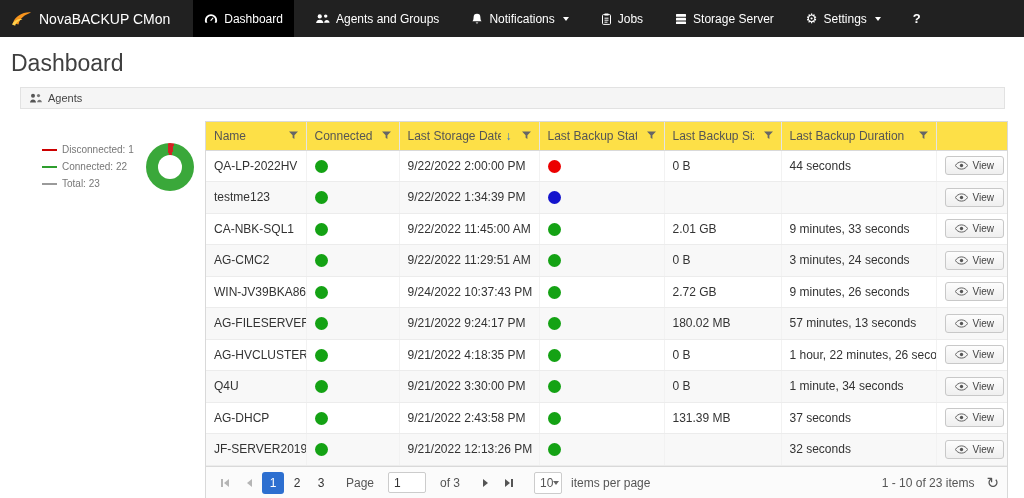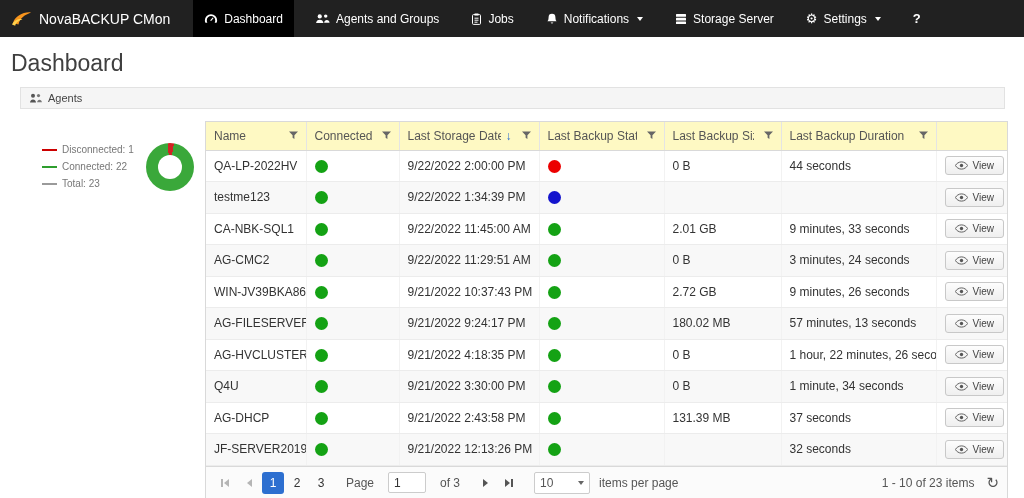--- a/index.html
+++ b/index.html
@@ -31,21 +31,21 @@
   .chart-wrap { display:flex; align-items:center; gap:12px; padding-left:22px; }
   .legend { font-size:10px; color:#777; }
   .legend-item { display:flex; align-items:center; gap:5px; line-height:1.7; white-space:nowrap; }
   .legend-swatch { width:15px; height:2px; flex:0 0 15px; }
   .donut { width:48px; height:48px; border-radius:50%; position:relative; flex:0 0 48px; }
   .donut::after { content:""; position:absolute; inset:12px; background:#fff; border-radius:50%; }
 
   
   .grid { flex:1; border:1px solid #d9d9d9; background:#fff; }
   table { width:100%; border-collapse:collapse; font-size:12px; color:#333; table-layout:fixed; }
-  thead th { background:#fef9c3; font-weight:400; color:#555; text-align:center; padding:0 8px; height:28px; border-bottom:1px solid #d9d9d9; }
+  thead th { background:#fde047; font-weight:400; color:#555; text-align:center; padding:0 8px; height:28px; border-bottom:1px solid #d9d9d9; }
   thead th + th { border-left:1px solid #e4e4e4; }
   .th-inner { display:flex; align-items:center; gap:5px; }
   .th-label { white-space:nowrap; overflow:hidden; }
   .sort-arrow { color:#2d6fd0; font-size:12px; line-height:1; }
   .th-sp { flex:1; }
   .funnel { flex:0 0 auto; cursor:pointer; display:flex; }
   tbody td { padding:0 8px; height:31.5px; border-bottom:1px solid #ececec; white-space:nowrap; overflow:hidden; }
   tbody td + td { border-left:1px solid #f2f2f2; }
   tbody tr.alt { background:#f8f8f8; }
   .dot { width:13px; height:13px; border-radius:50%; display:inline-block; vertical-align:middle; }
@@ -61,21 +61,21 @@
   .tri-l { width:0; height:0; border-top:4px solid transparent; border-bottom:4px solid transparent; border-right:5px solid #555; }
   .tri-r { width:0; height:0; border-top:4px solid transparent; border-bottom:4px solid transparent; border-left:5px solid #555; }
   .pg-bar { width:2px; height:8px; background:#555; }
   .pg-btn.disabled .tri-l, .pg-btn.disabled .tri-r { border-right-color:#b5b5b5; border-left-color:#b5b5b5; }
   .pg-btn.disabled .tri-l { border-right-color:#b5b5b5; }
   .pg-btn.disabled .pg-bar { background:#b5b5b5; }
   .pg-num { width:22px; height:22px; display:flex; align-items:center; justify-content:center; border-radius:3px; cursor:pointer; color:#333; background:transparent; border:none; font-size:12px; font-family:inherit; }
   .pg-num.active { background:#2d6fd0; color:#fff; }
   .pg-label { margin:0 12px; white-space:nowrap; }
   .page-input { width:38px; height:21px; border:1px solid #ccc; border-radius:2px; padding:0 5px; font-size:12px; font-family:inherit; color:#333; }
-  .size-select { width:56px; height:22px; border:1px solid #ccc; border-radius:2px; background:#fff; display:flex; align-items:center; justify-content:space-between; padding:6px 5px; margin:0 7px 0 12px; cursor:pointer; }
+  .size-select { width:28px; height:22px; border:1px solid #ccc; border-radius:2px; background:#fff; display:flex; align-items:center; justify-content:space-between; padding:6px 5px; margin:0 7px 0 12px; cursor:pointer; }
   .sel-caret { width:0; height:0; border-left:3.5px solid transparent; border-right:3.5px solid transparent; border-top:4px solid #666; }
   .pg-sp { flex:1; }
   .refresh { font-size:15px; color:#555; cursor:pointer; margin-left:10px; line-height:1; }
 </style>
 </head>
 <body>
 
 <div class="navbar">
   <div class="brand">
     <span style="display:flex;">
@@ -104,38 +104,38 @@
           <path d="M1 11c.2-2.4 1.8-3.7 4-3.7S8.8 8.6 9 11z" fill="#fff"></path>
           <circle cx="11.5" cy="3.4" r="1.9" fill="#fff"></circle>
           <path d="M9.8 10.6c.2-2 1.4-3.1 3-3.1 1.5 0 2.7 1.1 2.9 3.1z" fill="#fff"></path>
         </svg>
     </span>
     <span>Agents and Groups</span>
   </div>
 
   <div class="nav-item">
     <span style="display:flex;">
+      <svg width="12" height="12" viewBox="0 0 12 12">
+          <path d="M6 .8A3.4 3.4 0 0 0 2.6 4.2c0 3-1.2 4-1.2 4h9.2s-1.2-1-1.2-4A3.4 3.4 0 0 0 6 .8z" fill="#fff"></path>
+          <path d="M4.7 9.4a1.35 1.35 0 0 0 2.6 0z" fill="#fff"></path>
+        </svg>
+    </span>
+    <span>Notifications</span>
+    <span class="caret"></span>
+  </div>
+
+  <div class="nav-item">
+    <span style="display:flex;">
       <svg width="11" height="12" viewBox="0 0 10 12">
           <rect x="1" y="1.6" width="8" height="9.8" rx="1" fill="none" stroke="#fff" stroke-width="1"></rect>
           <rect x="3" y="0.4" width="4" height="2.2" rx=".4" fill="#fff"></rect>
           <path d="M3 5.2h4M3 7.2h4M3 9.2h3" stroke="#fff" stroke-width="1"></path>
         </svg>
     </span>
     <span>Jobs</span>
-  </div>
-
-  <div class="nav-item">
-    <span style="display:flex;">
-      <svg width="12" height="12" viewBox="0 0 12 12">
-          <path d="M6 .8A3.4 3.4 0 0 0 2.6 4.2c0 3-1.2 4-1.2 4h9.2s-1.2-1-1.2-4A3.4 3.4 0 0 0 6 .8z" fill="#fff"></path>
-          <path d="M4.7 9.4a1.35 1.35 0 0 0 2.6 0z" fill="#fff"></path>
-        </svg>
-    </span>
-    <span>Notifications</span>
-    <span class="caret"></span>
   </div>
 
 
   <div class="nav-item">
     <span style="display:flex;">
       <svg width="12" height="12" viewBox="0 0 12 12">
           <rect x="1" y="1" width="10" height="2.7" rx=".5" fill="#fff"></rect>
           <rect x="1" y="4.7" width="10" height="2.7" rx=".5" fill="#fff"></rect>
           <rect x="1" y="8.4" width="10" height="2.7" rx=".5" fill="#fff"></rect>
         </svg>
@@ -341,21 +341,21 @@
                       <path d="M7 .6C4.1.6 1.7 2.3.4 4.5 1.7 6.7 4.1 8.4 7 8.4s5.3-1.7 6.6-3.9C12.3 2.3 9.9.6 7 .6z" fill="none" stroke="#555" stroke-width="1"></path>
                       <circle cx="7" cy="4.5" r="1.8" fill="#555"></circle>
                     </svg>
                   </span>
                   <span>View</span>
                 </button></td>
             </tr>
             <tr>
               <td>WIN-JV39BKA86SH</td>
               <td><span class="dot dot-green"></span></td>
-              <td>9/21/2022 10:37:43 PM</td>
+              <td>9/24/2022 10:37:43 PM</td>
               <td><span class="dot dot-green"></span></td>
               <td>2.72 GB</td>
               <td>9 minutes, 26 seconds</td>
               <td class="view-cell"><button class="view-btn">
                   <span style="display:flex;">
                     <svg width="13" height="9" viewBox="0 0 14 9">
                       <path d="M7 .6C4.1.6 1.7 2.3.4 4.5 1.7 6.7 4.1 8.4 7 8.4s5.3-1.7 6.6-3.9C12.3 2.3 9.9.6 7 .6z" fill="none" stroke="#555" stroke-width="1"></path>
                       <circle cx="7" cy="4.5" r="1.8" fill="#555"></circle>
                     </svg>
                   </span>

